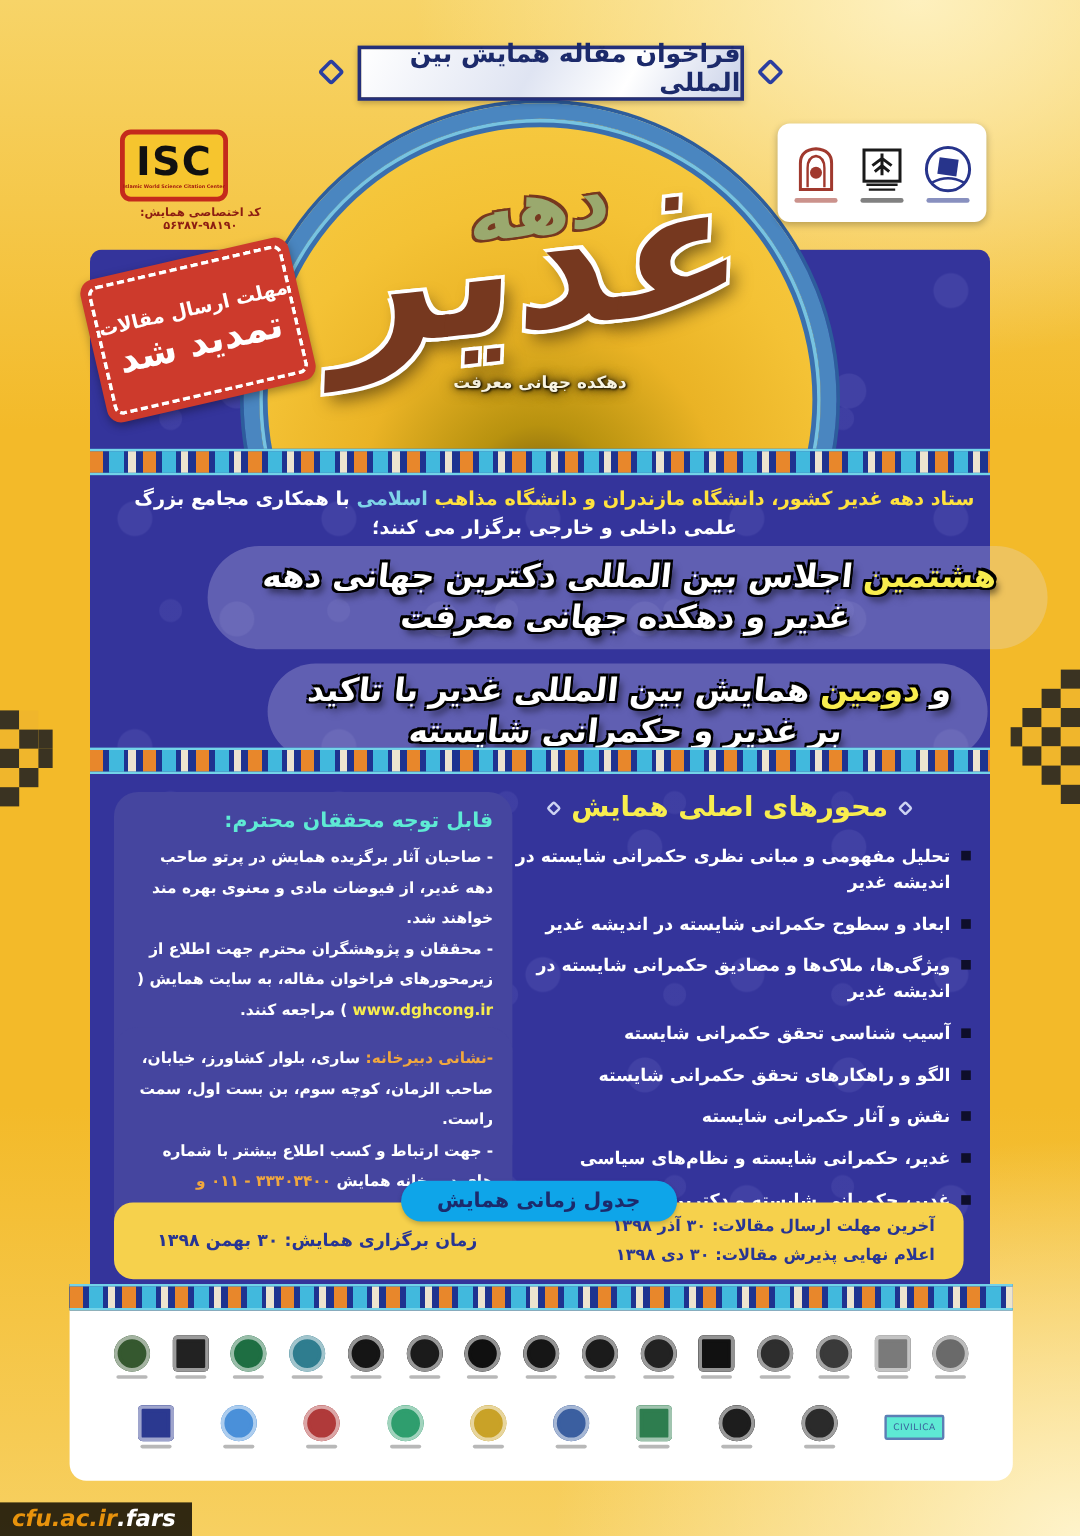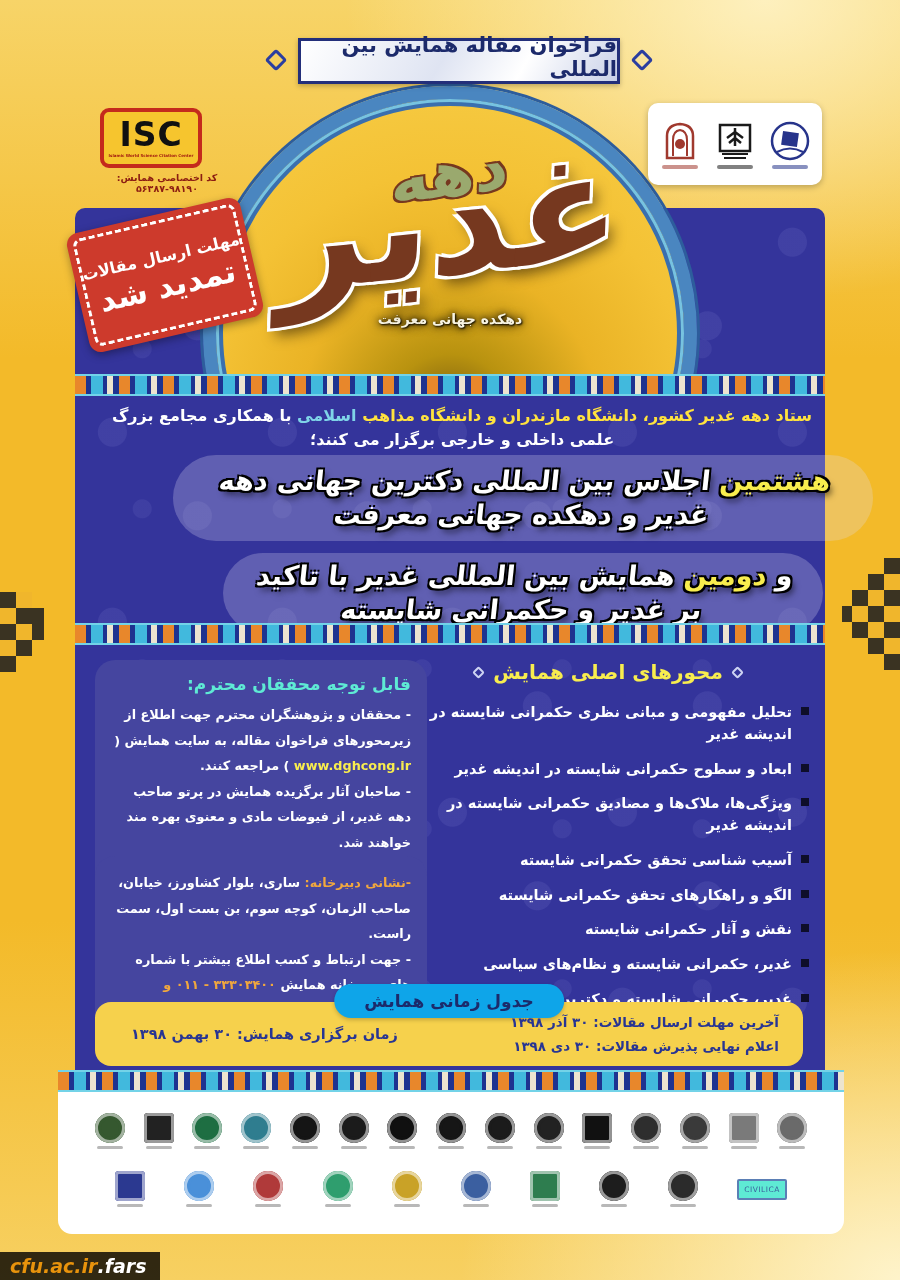--- a/index.html
+++ b/index.html
@@ -15,21 +15,21 @@
   
   .top-banner{ position:absolute; left:298px; top:38px; width:322px; height:46px;
     background:linear-gradient(120deg,#ffffff 0%,#dfe4f2 45%,#ffffff 70%,#c9d1e8 100%);
     border:3px solid #232f7a; display:flex; align-items:flex-end; justify-content:center;
     box-shadow:0 2px 5px rgba(0,0,0,.25); z-index:8;}
   .top-banner span{ color:#1c2a6b; font-weight:bold; font-size:21px; }
   .banner-orn{ position:absolute; top:52px; width:16px; height:16px; z-index:8;}
   .banner-orn i{ position:absolute; inset:0; border:3px solid #2b3ea0; transform:rotate(45deg); border-radius:3px;}
   .banner-orn.left{ left:268px; } .banner-orn.right{ left:634px; }
   
-  .isc-box{ position:absolute; left:100px; top:108px; width:102px; height:60px;
+  .isc-box{ position:absolute; left:100px; top:108px; width:90px; height:60px;
     background:#f6c52e; border:4px solid #c42a1c; border-radius:9px;
     display:flex; flex-direction:column; align-items:center; justify-content:center; z-index:8;}
   .isc-box .isc{ font-size:33px; font-weight:900; color:#111; letter-spacing:1px; line-height:1; }
   .isc-box .isc-sub{ font-size:4px; color:#a31b10; font-weight:bold; margin-top:2px; white-space:nowrap;}
   .isc-code{ position:absolute; left:92px; top:172px; width:150px; text-align:center;
     font-size:9.5px; font-weight:bold; color:#8c1d12; z-index:8;}
   
   .partners-box{ position:absolute; left:648px; top:103px; width:174px; height:82px;
     background:#fff; border-radius:10px; box-shadow:0 2px 6px rgba(0,0,0,.25);
     display:flex; align-items:center; justify-content:space-evenly; z-index:8;}
@@ -82,21 +82,21 @@
   .pill{ position:absolute; border-radius:48px; background:rgba(225,222,244,.26);
     display:flex; align-items:center; justify-content:center; text-align:center; z-index:4; padding:0 26px;}
   .pill1{ left:98px; top:247px; width:700px; height:86px; }
   .pill2{ left:148px; top:345px; width:600px; height:80px; }
   .pill .t{ font-size:27px; font-weight:900; color:#fff; transform:skewX(-6deg); line-height:1.25;
     text-shadow:2px 2px 0 #000,-2px -2px 0 #000,2px -2px 0 #000,-2px 2px 0 #000,4px 5px 6px rgba(0,0,0,.55);}
   .pill .hl{ color:#f8ed4e; }
   
   .topics{ position:absolute; right:16px; top:452px; width:402px; z-index:4;}
   .topics-header{ display:flex; align-items:center; justify-content:center; gap:10px; margin-bottom:18px;}
-  .topics-header .txt{ color:#f8ed4e; font-size:20px; font-weight:900;}
+  .topics-header .txt{ color:#f8ed4e; font-size:23px; font-weight:900;}
   .orn{ width:9px; height:9px; border:2px solid #cdd3f2; transform:rotate(45deg); border-radius:2px;}
   .topics ul{ list-style:none; }
   .topics li{ display:flex; align-items:flex-start; gap:9px; color:#fff; font-size:14.5px;
     font-weight:bold; line-height:1.5; margin-bottom:13px;}
   .topics li .sq{ flex:0 0 auto; width:8px; height:8px; background:#0e0e2a; margin-top:5px;}
   .note-box{ position:absolute; left:20px; width:332px; background:#45459f; border-radius:20px;
     padding:14px 16px; z-index:4; color:#fff;}
   .box1{ top:452px; min-height:196px; }
   .box2{ top:648px; min-height:128px; }
   .note-box .hdr{ color:#5eead4; font-size:17px; font-weight:900; margin-bottom:8px;}
@@ -226,22 +226,22 @@
           </li>
         <li>
             <span class="sq"></span>
             <span>غدیر، حکمرانی شایسته و دکترین مهدویت</span>
           </li>
       </ul>
     </div>
 
     <div class="note-box box1">
       <div class="hdr">قابل توجه محققان محترم:</div>
+      <p>- صاحبان آثار برگزیده همایش در پرتو صاحب دهه غدیر، از فیوضات مادی و معنوی بهره مند خواهند شد.</p>
       <p><span>- محققان و پژوهشگران محترم جهت اطلاع از زیرمحورهای فراخوان مقاله، به سایت همایش ( </span><span class="url">www.dghcong.ir</span><span> ) مراجعه کنند.</span></p>
-      <p>- صاحبان آثار برگزیده همایش در پرتو صاحب دهه غدیر، از فیوضات مادی و معنوی بهره مند خواهند شد.</p>
       <p>- آثار برگزیده همایش، در مجله ((علمی پژوهشی)) به چاپ خواهد رسید.</p>
       <p>- متن کامل مقالات برتر پذیرفته شده، منتشر خواهد شد.</p>
     </div>
 
     <div class="note-box box2">
       <p><span class="org">-نشانی دبیرخانه:</span><span> ساری، بلوار کشاورز، خیابان، صاحب الزمان، کوچه سوم، بن بست اول، سمت راست.</span></p>
       <p><span>- جهت ارتباط و کسب اطلاع بیشتر با شماره های دبیرخانه همایش </span><span class="org">۳۳۳۰۳۴۰۰ - ۰۱۱ و ۰۹۱۱۴۶۰۹۰۶۰</span><span> تماس حاصل نمایید.</span></p>
     </div>
 
     <div class="timeline">

